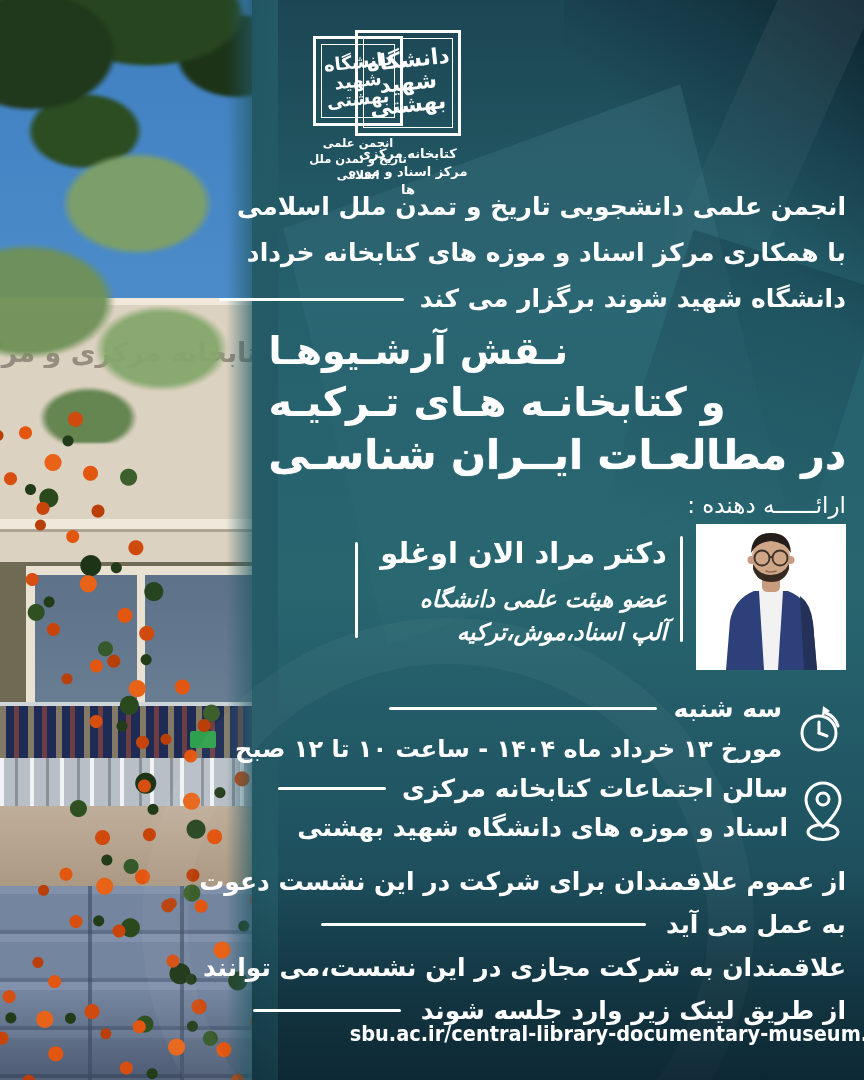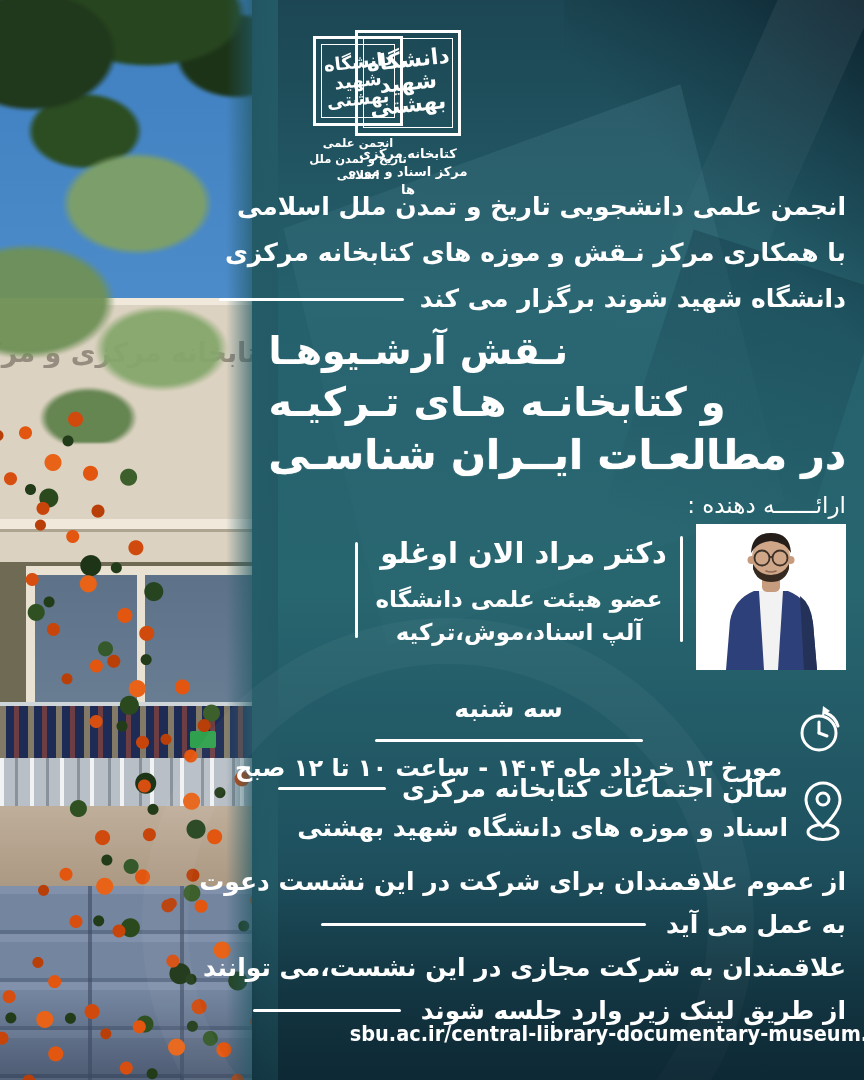--- a/index.html
+++ b/index.html
@@ -109,25 +109,25 @@
   .title .l2{font-size:40px;line-height:52px;}
   .title .l3{font-size:41px;line-height:54px;text-shadow:0 0 1px #fff;}
   .presenter-label{top:492px;right:18px;font-size:23px;font-weight:normal;}
 
   .speaker{top:524px;right:18px;display:flex;gap:13px;align-items:flex-start;}
   .sp-photo{width:150px;height:146px;flex:none;background:#fff;}
   .v1{height:106px;margin-top:12px;}
   .v2{height:96px;margin-top:18px;}
   .sp-text{width:296px;padding-top:12px;}
   .sp-name{font-size:29px;font-weight:bold;text-align:right;margin-bottom:13px;white-space:nowrap;}
-  .sp-aff{font-size:23px;line-height:33px;text-align:center;font-weight:bold;white-space:nowrap;}
+  .sp-aff{font-size:23px;line-height:33px;font-weight:bold;white-space:nowrap;font-style:italic;}
 
   .datetime{top:694px;right:16px;display:flex;gap:14px;}
   .datetime .icon{margin-top:6px;flex:none;}
-  .dt-col .row{margin-bottom:12px;font-size:25px;font-weight:bold;flex-direction:column;}
+  .dt-col .row{margin-bottom:12px;font-size:25px;font-weight:bold;}
   .dt-text{font-size:24px;font-weight:bold;white-space:nowrap;}
 
   .location{top:774px;right:18px;display:flex;gap:12px;}
   .location .icon{margin-top:4px;flex:none;}
   .loc-col .row{margin-bottom:10px;font-size:25px;font-weight:bold;}
   .loc-text{font-size:25px;font-weight:bold;white-space:nowrap;}
 
   .outreach{top:860px;right:18px;text-align:right;font-size:25px;line-height:43px;font-weight:bold;white-space:nowrap;}
   .outreach .row{gap:20px;}
 
@@ -195,21 +195,21 @@
         <span>بهشتی</span>
       </div>
       <div class="cap">
         <span>انجمن علمی</span>
         <span>تاریخ و تمدن ملل اسلامی</span>
       </div>
     </div>
 
     <div class="sec intro">
       <div>انجمن علمی دانشجویی تاریخ و تمدن ملل اسلامی</div>
-      <div>با همکاری مرکز نـقش و موزه های کتابخانه مرکزی</div>
+      <div>با همکاری مرکز اسناد و موزه های کتابخانه خرداد</div>
       <div class="row">
         <span>دانشگاه شهید شوند برگزار می کند</span>
         <span class="hline" style="width:185px;"></span>
       </div>
     </div>
 
     <div class="sec title">
       <div class="l1">نـقش آرشـیوهـا</div>
       <div class="l2">و کتابخانـه هـای تـرکیـه</div>
       <div class="l3">در مطالعـات ایــران شناسـی</div>

